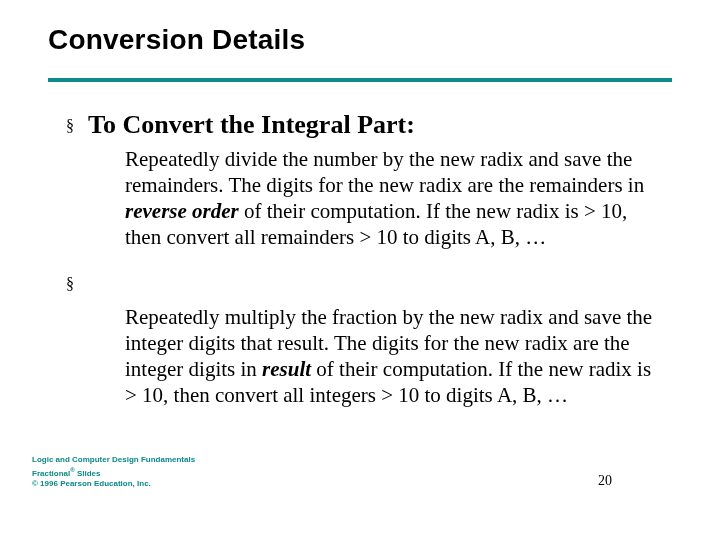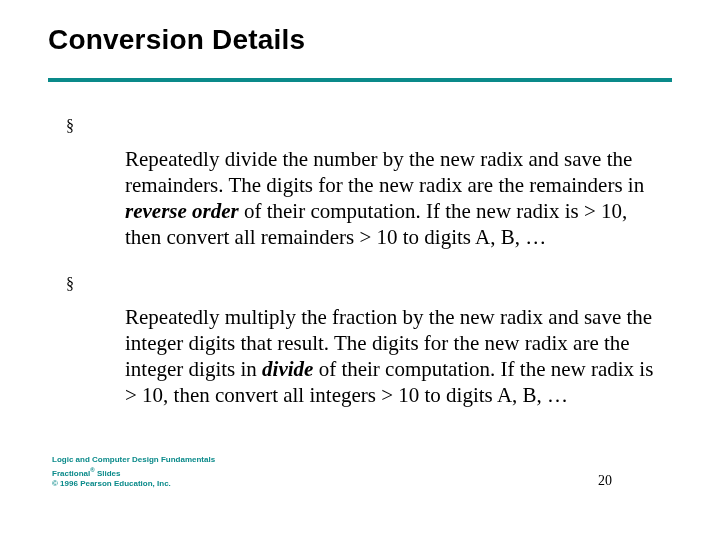--- a/index.html
+++ b/index.html
@@ -63,21 +63,21 @@
     font-size: 21px;
     line-height: 26px;
     margin-bottom: 18px;
   }
   .italic {
     font-style: italic;
     font-weight: bold;
   }
   .footer {
     position: absolute;
-    left: 52px;
+    left: 32px;
     bottom: 20px;
     font-family: Arial, Helvetica, sans-serif;
     font-size: 8px;
     line-height: 10px;
     color: #0a8a8a;
     font-weight: bold;
   }
   .footer .line {
     display: block;
   }
@@ -99,30 +99,31 @@
 
 <div class="slide">
 
   <div class="title">Conversion Details</div>
   <div class="rule"></div>
 
   <div class="content">
 
     <div class="bullet">
       <span class="marker">§</span>
+      <span class="heading">To Convert the Integral Part:</span>
     </div>
     <div class="body">
       <span>Repeatedly divide the number by the new radix and save the remainders. The digits for the new radix are the remainders in </span><span class="italic">reverse order</span><span> of their computation. If the new radix is &gt; 10, then convert all remainders &gt; 10 to digits A, B, …</span>
     </div>
 
     <div class="bullet">
       <span class="marker">§</span>
     </div>
     <div class="body">
-      <span>Repeatedly multiply the fraction by the new radix and save the integer digits that result.  The digits for the new radix are the integer digits in </span><span class="italic">divide</span><span> of their computation. If the new radix is &gt; 10, then convert all integers &gt; 10 to digits A, B, …</span>
+      <span>Repeatedly multiply the fraction by the new radix and save the integer digits that result.  The digits for the new radix are the integer digits in </span><span class="italic">result</span><span> of their computation. If the new radix is &gt; 10, then convert all integers &gt; 10 to digits A, B, …</span>
     </div>
 
   </div>
 
   <div class="footer">
     <span class="line">Logic and Computer Design Fundamentals</span>
     <span class="line">
       <span>Fractional</span><span class="reg">®</span><span> Slides</span>
     </span>
     <span class="line">© 1996 Pearson Education, Inc.</span>

